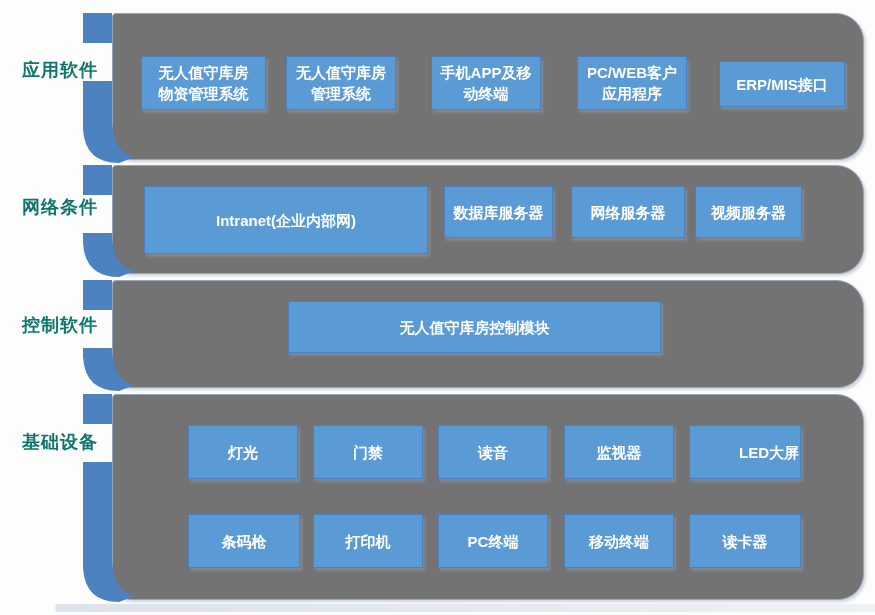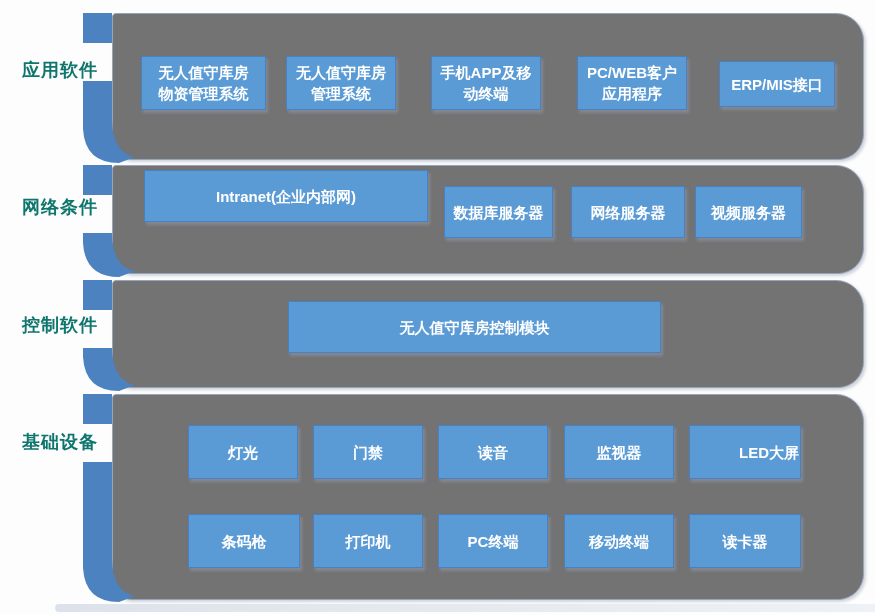--- a/index.html
+++ b/index.html
@@ -40,30 +40,30 @@
 
   <div class="band" style="top:13px;height:145px;">
     <div class="node" style="left:28px;top:42px;width:125px;height:54px;">无人值守库房
 物资管理系统</div>
     <div class="node" style="left:173px;top:42px;width:110px;height:54px;">无人值守库房
 管理系统</div>
     <div class="node" style="left:318px;top:42px;width:110px;height:54px;">手机APP及移
 动终端</div>
     <div class="node" style="left:464px;top:42px;width:110px;height:54px;">PC/WEB客户
 应用程序</div>
-    <div class="node" style="left:606px;top:47px;width:116px;height:46px;">ERP/MIS接口</div>
+    <div class="node" style="left:606px;top:47px;width:126px;height:46px;">ERP/MIS接口</div>
   </div>
   <svg class="bracket" style="top:13px;" width="56" height="152" viewBox="0 0 56 152">
     <rect x="0" y="0" width="29" height="30"></rect>
     <path d="M0 68 V116 Q2 150 36 150 L52 144 Q30 140 29 108 V68 Z"></path>
   </svg>
   <span class="band-label" style="top:58px;">应用软件</span>
 
   <div class="band" style="top:165px;height:107px;">
-    <div class="node" style="left:31px;top:4px;width:284px;height:52px;">Intranet(企业内部网)</div>
+    <div class="node" style="left:31px;top:20px;width:284px;height:68px;">Intranet(企业内部网)</div>
     <div class="node" style="left:331px;top:20px;width:109px;height:52px;">数据库服务器</div>
     <div class="node" style="left:458px;top:20px;width:114px;height:52px;">网络服务器</div>
     <div class="node" style="left:582px;top:20px;width:107px;height:52px;">视频服务器</div>
   </div>
   <svg class="bracket" style="top:165px;" width="56" height="114" viewBox="0 0 56 114">
     <rect x="0" y="0" width="29" height="30"></rect>
     <path d="M0 68 V78 Q2 112 36 112 L52 106 Q30 102 29 70 V68 Z"></path>
   </svg>
   <span class="band-label" style="top:195px;">网络条件</span>
 

